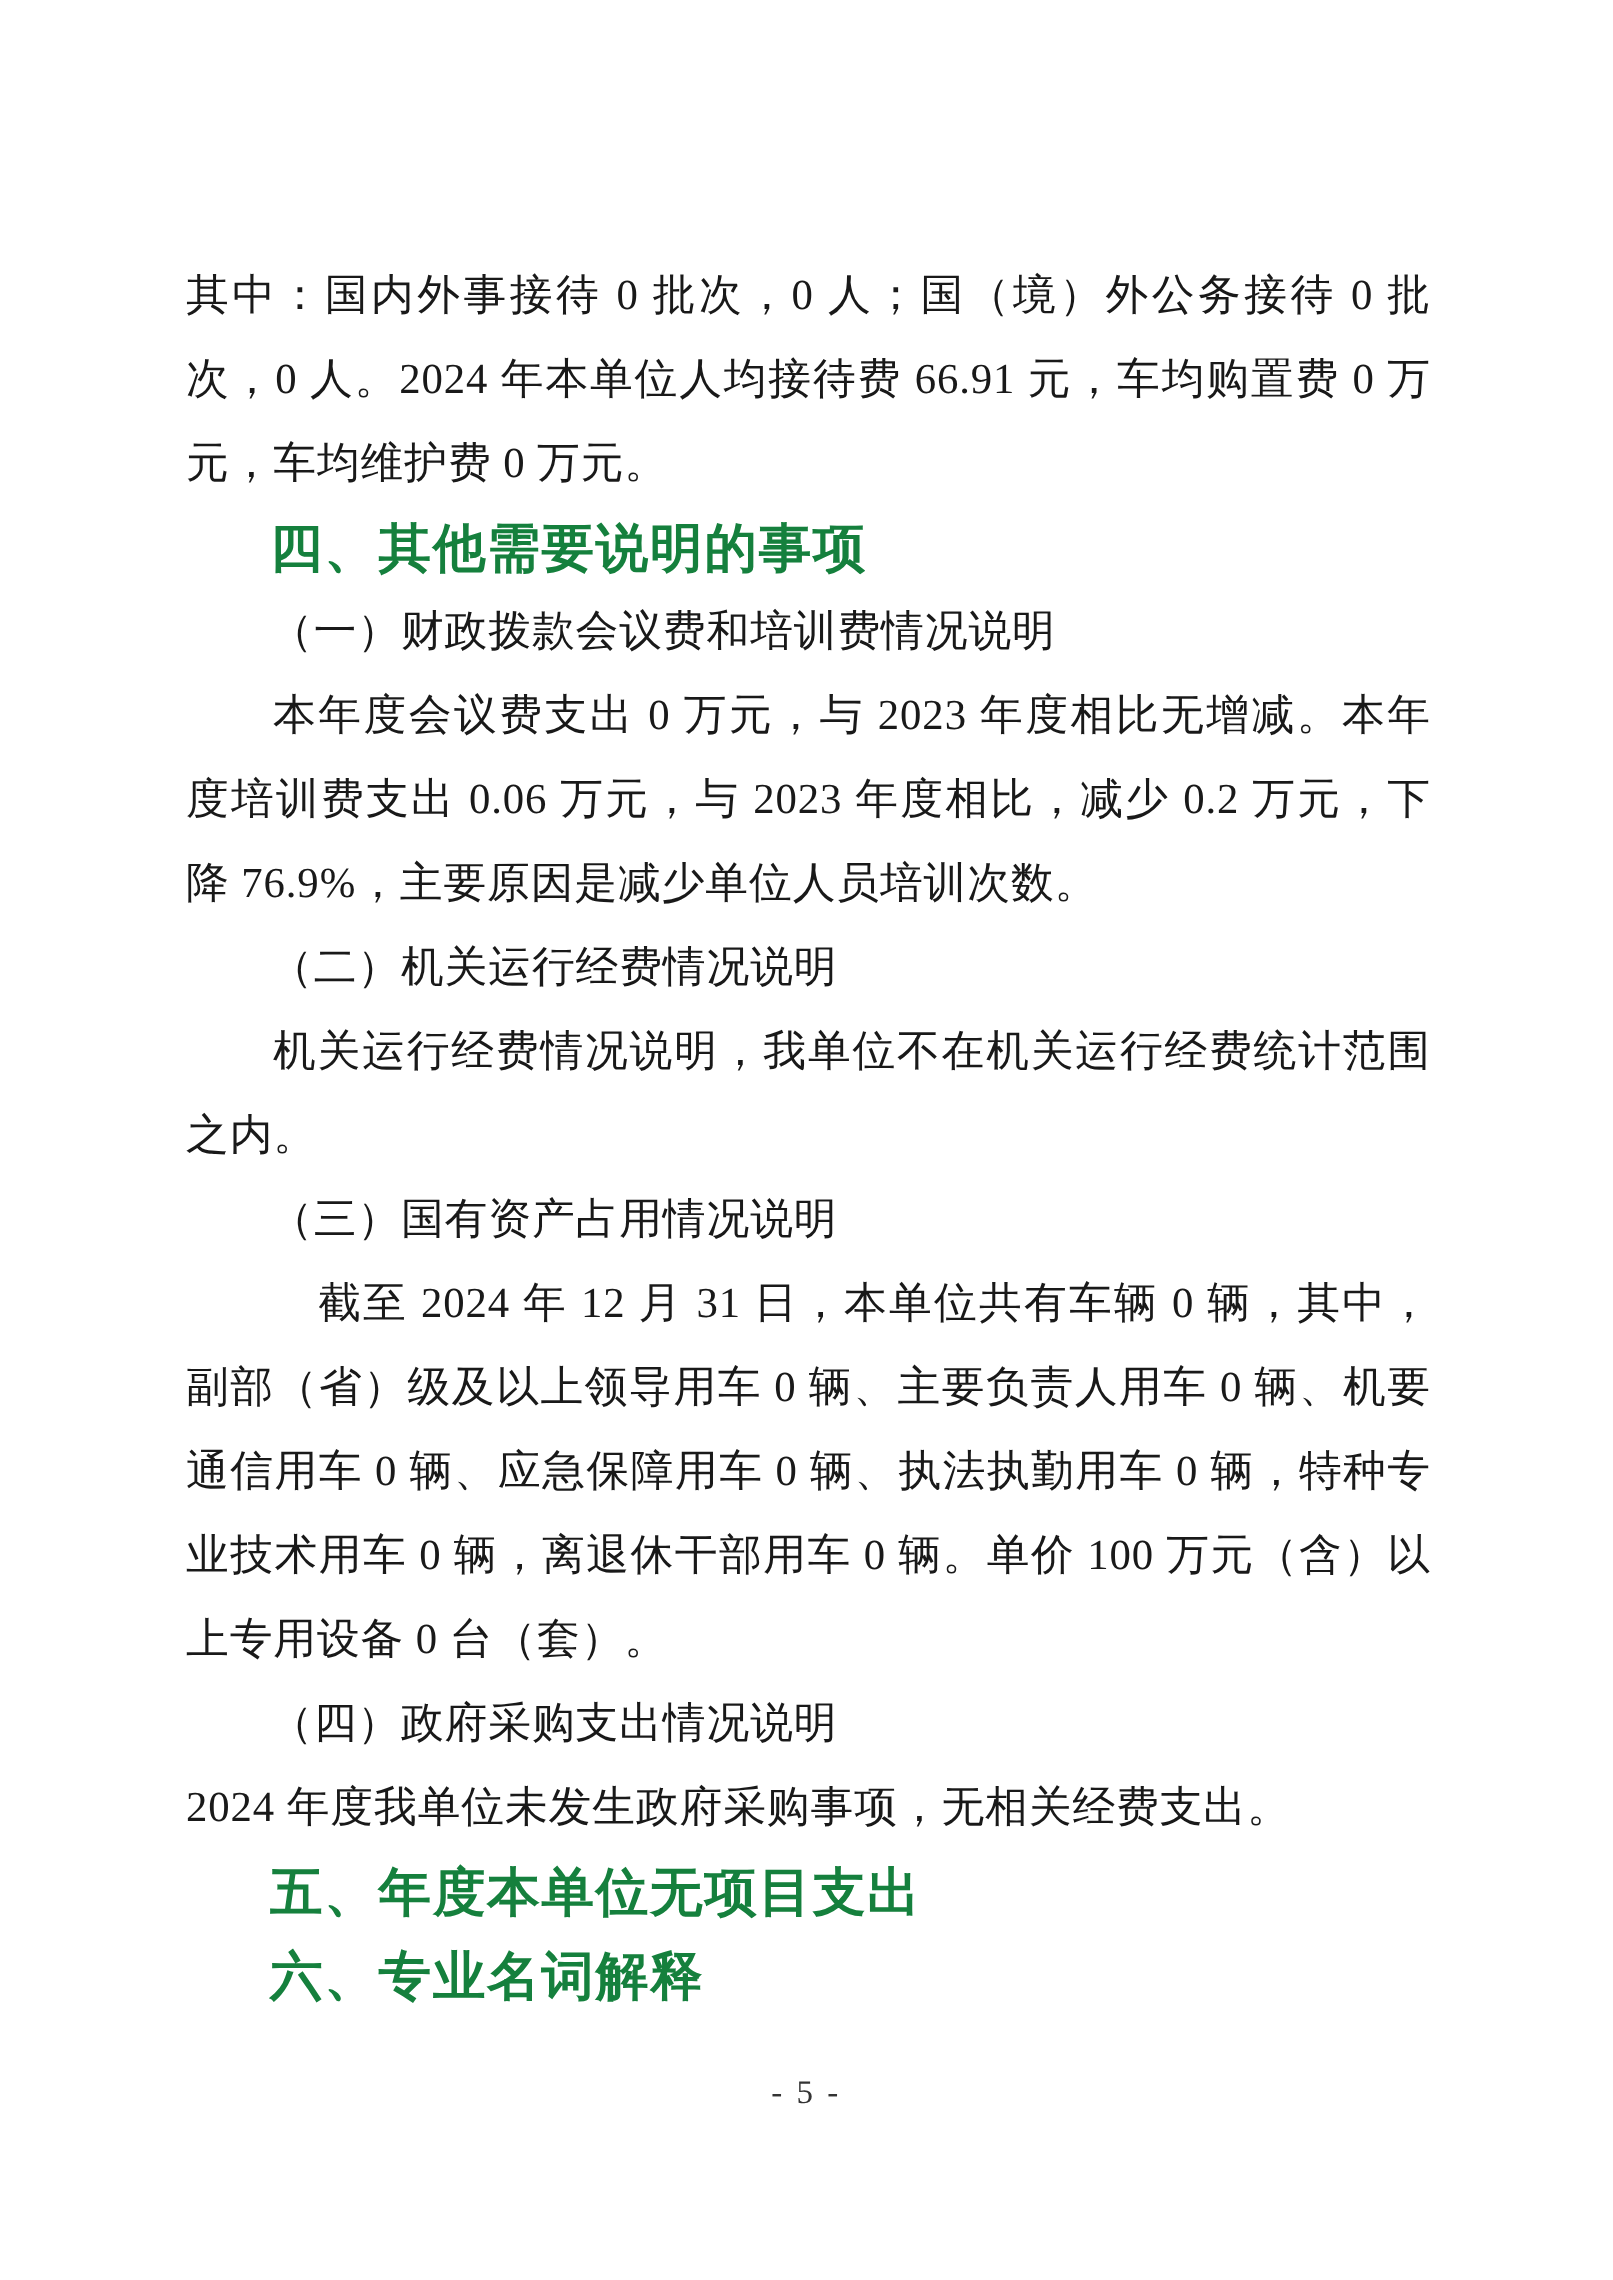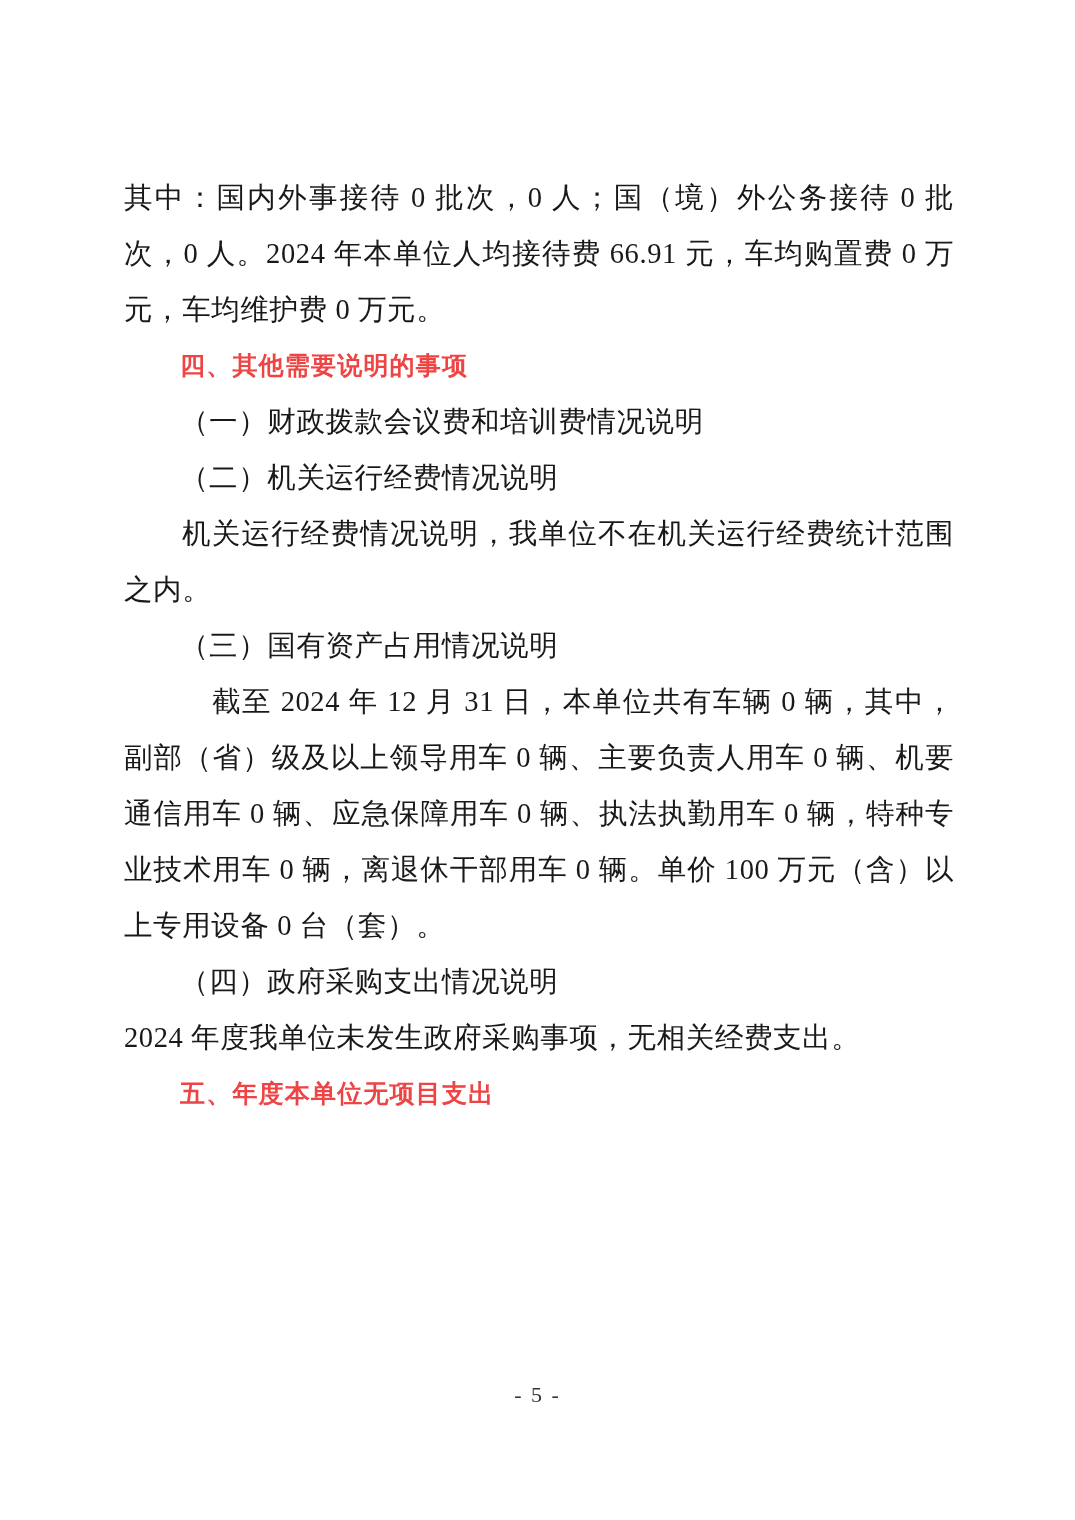--- a/index.html
+++ b/index.html
@@ -38,24 +38,24 @@
     text-justify: inter-character;
     word-break: break-all;
     color: #191919;
   }
   p.indent {
     text-indent: 58px;
   }
   p.heading {
     font-family: "DejaVu Sans", "Liberation Sans", sans-serif;
     font-weight: bold;
-    font-size: 25px;
+    font-size: 35px;
     text-indent: 56px;
     letter-spacing: 1.2px;
-    color: #ef4444;
+    color: #15803d;
   }
   p.subheading {
     text-indent: 56px;
     font-weight: normal;
     font-family: Liberation Serif, serif;
   }
   .footer {
     position: absolute;
     left: 0;
     top: 1382px;
@@ -72,34 +72,36 @@
 
 <div class="page">
   <div class="content">
 
     <p class="">其中：国内外事接待 0 批次，0 人；国（境）外公务接待 0 批次，0 人。2024 年本单位人均接待费 66.91 元，车均购置费 0 万元，车均维护费 0 万元。</p>
 
     <p class="heading">四、其他需要说明的事项</p>
 
     <p class="subheading">（一）财政拨款会议费和培训费情况说明</p>
 
+    <p class="indent">本年度会议费支出 0 万元，与 2023 年度相比无增减。本年度培训费支出 0.06 万元，与 2023 年度相比，减少 0.2 万元，下降 76.9%，主要原因是减少单位人员培训次数。</p>
 
     <p class="subheading">（二）机关运行经费情况说明</p>
 
     <p class="indent">机关运行经费情况说明，我单位不在机关运行经费统计范围之内。</p>
 
     <p class="subheading">（三）国有资产占用情况说明</p>
 
     <p class="indent">　截至 2024 年 12 月 31 日，本单位共有车辆 0 辆，其中，副部（省）级及以上领导用车 0 辆、主要负责人用车 0 辆、机要通信用车 0 辆、应急保障用车 0 辆、执法执勤用车 0 辆，特种专业技术用车 0 辆，离退休干部用车 0 辆。单价 100 万元（含）以上专用设备 0 台（套）。</p>
 
     <p class="subheading">（四）政府采购支出情况说明</p>
 
     <p class="">2024 年度我单位未发生政府采购事项，无相关经费支出。</p>
 
     <p class="heading">五、年度本单位无项目支出</p>
 
 
+    <p class="heading">六、专业名词解释</p>
 
 
   </div>
 
   <div class="footer">- 5 -</div>
 </div>
 
 </body></html>

